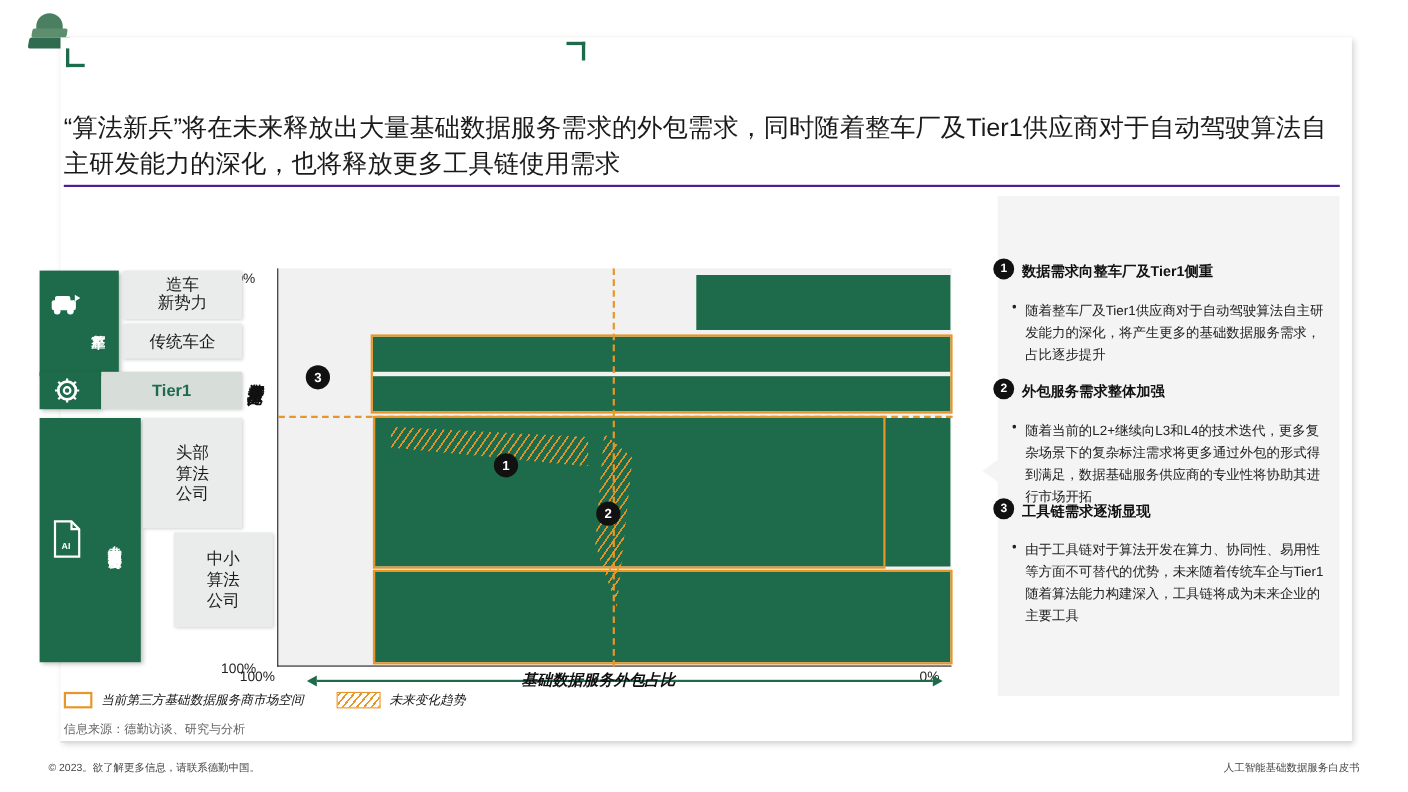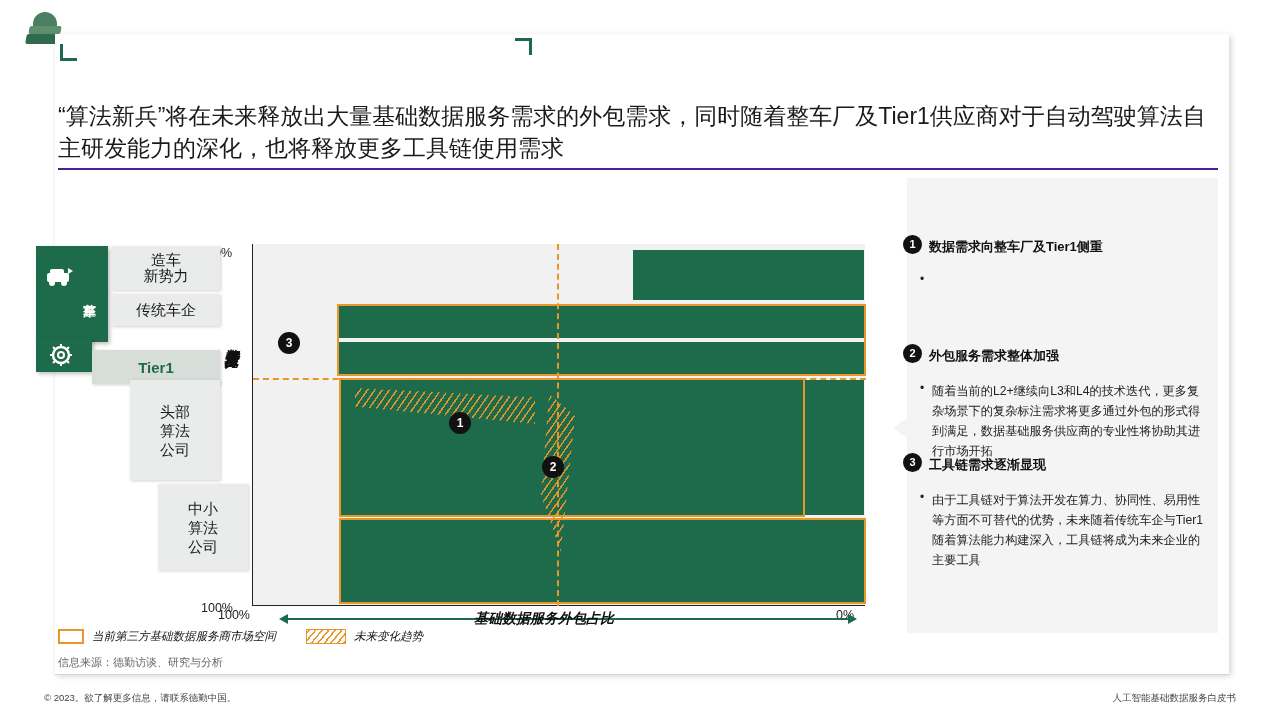--- a/index.html
+++ b/index.html
@@ -504,24 +504,36 @@
             <line x1="1" y1="12" x2="5" y2="12"></line>
               <line x1="19" y1="12" x2="23" y2="12"></line>
             <line x1="4" y1="4" x2="7" y2="7"></line>
               <line x1="17" y1="17" x2="20" y2="20"></line>
             <line x1="20" y1="4" x2="17" y2="7"></line>
               <line x1="7" y1="17" x2="4" y2="20"></line>
           </g>
         </svg>
       </div>
     </div>
-    <div class="cat-sub" style="left:56px; top:140px; width:128px; height:34px; background:#d7ddd9; font-weight:bold; color:#1d6b4a;">
+    <div class="cat-sub" style="left:56px; top:128px; width:128px; height:34px; background:#d7ddd9; font-weight:bold; color:#1d6b4a;">
       <span>Tier1</span>
     </div>
 
+    <div class="cat-main" style="left:0px; top:170px; width:92px; height:222px;">
+      <div class="icon-box" style="left:8px; top:88px; width:34px; height:44px;">
+        <svg width="28" height="36" viewBox="0 0 28 36">
+          <path d="M3 2 h15 l7 7 v25 h-22z" fill="none" stroke="#ffffff" stroke-width="2"></path>
+          <path d="M18 2 v7 h7" fill="none" stroke="#ffffff" stroke-width="2"></path>
+          <text x="9" y="27" font-size="8" fill="#ffffff" font-family="Liberation Sans, sans-serif">AI</text>
+        </svg>
+      </div>
+      <div style="position:absolute; left:50px; top:8px; width:36px; height:206px; display:flex; align-items:center; justify-content:center;">
+        <span class="vtext" style="font-size:12.5px;">专业自动驾驶算法公司</span>
+      </div>
+    </div>
     <div class="cat-sub" style="left:94px; top:170px; width:90px; height:100px;">
       <span style="white-space:pre-line; line-height:19px;">头部
 算法
 公司</span>
     </div>
     <div class="cat-sub" style="left:94px; top:274px; width:90px; height:86px;margin-left:28px;">
       <span style="white-space:pre-line; line-height:19px;">中小
 算法
 公司</span>
     </div>
@@ -535,20 +547,21 @@
   </div>
 
   <div class="source">信息来源：德勤访谈、研究与分析</div>
   <div class="src-line"></div>
 
   <div class="right-panel"></div>
 
   <div class="rp-badge" style="left:903px; top:235px;">1</div>
   <div class="rp-head" style="left:929px; top:238px;">数据需求向整车厂及Tier1侧重</div>
   <div class="rp-bullet" style="left:920px; top:272px;">•</div>
+  <div class="rp-body" style="left:932px; top:272px; width:272px;">随着整车厂及Tier1供应商对于自动驾驶算法自主研发能力的深化，将产生更多的基础数据服务需求，占比逐步提升</div>
 
   <div class="rp-badge" style="left:903px; top:344px;">2</div>
   <div class="rp-head" style="left:929px; top:347px;">外包服务需求整体加强</div>
   <div class="rp-bullet" style="left:920px; top:381px;">•</div>
   <div class="rp-body" style="left:932px; top:381px; width:272px;">随着当前的L2+继续向L3和L4的技术迭代，更多复杂场景下的复杂标注需求将更多通过外包的形式得到满足，数据基础服务供应商的专业性将协助其进行市场开拓</div>
 
   <div class="rp-badge" style="left:903px; top:453px;">3</div>
   <div class="rp-head" style="left:929px; top:456px;">工具链需求逐渐显现</div>
   <div class="rp-bullet" style="left:920px; top:490px;">•</div>
   <div class="rp-body" style="left:932px; top:490px; width:272px;">由于工具链对于算法开发在算力、协同性、易用性等方面不可替代的优势，未来随着传统车企与Tier1随着算法能力构建深入，工具链将成为未来企业的主要工具</div>

